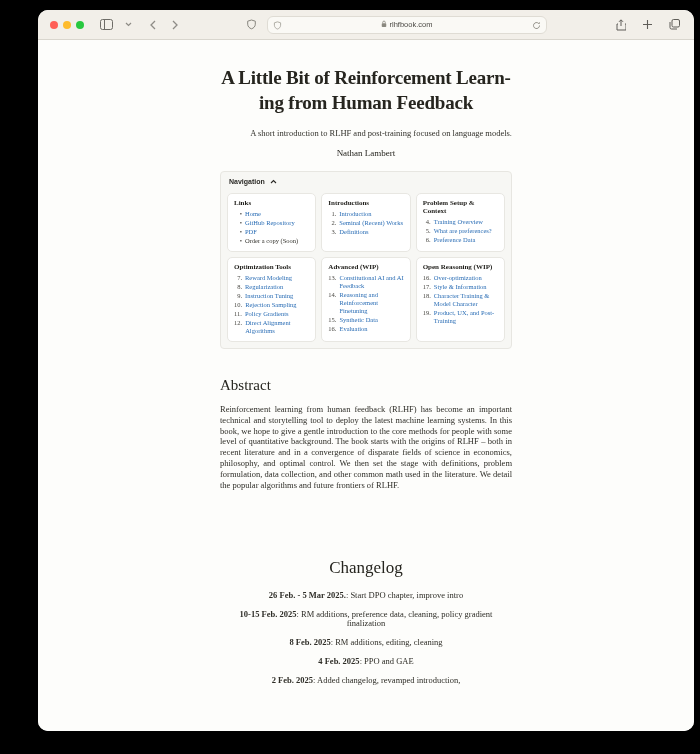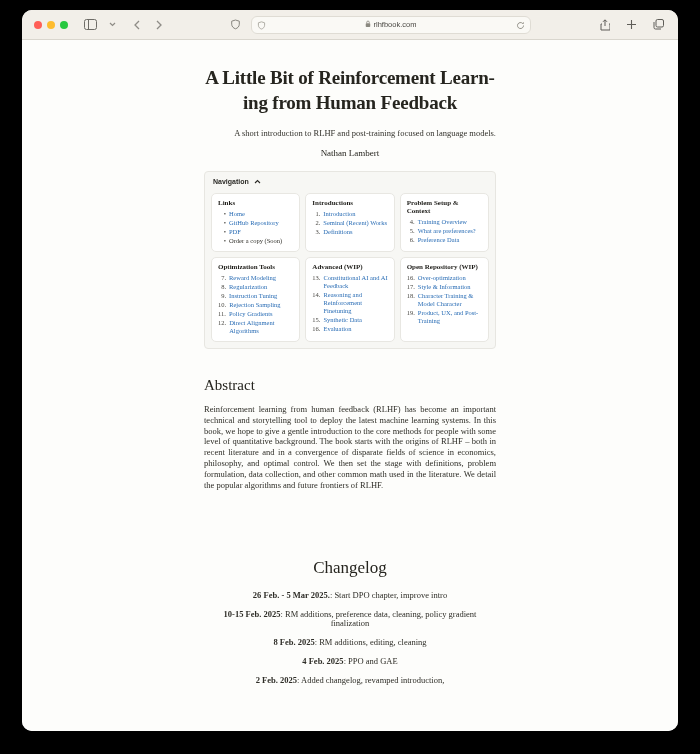--- a/index.html
+++ b/index.html
@@ -1,19 +1,19 @@
 <!DOCTYPE html>
 <html><head>
 <meta charset="utf-8">
 <style>
   * { margin:0; padding:0; box-sizing:border-box; }
   html,body { width:700px; height:754px; background:#000; overflow:hidden;
               font-family:"Liberation Serif", serif; }
 
-  .window { position:absolute; left:22px; top:10px; width:656px; height:721px;
+  .window { position:absolute; left:38px; top:10px; width:656px; height:721px;
             border-radius:10px; overflow:hidden; background:#fdfdfb;
             display:flex; flex-direction:column;
             box-shadow:0 10px 30px rgba(0,0,0,.6); }
 
   
   .toolbar { height:30px; flex:0 0 30px; background:#f2efe9;
              border-bottom:1px solid #d9d6ce;
              display:flex; align-items:center; padding:0 12px; gap:8px;
              font-family:"Liberation Sans", sans-serif; }
   .lights { display:flex; gap:5px; margin-right:6px; }
@@ -284,21 +284,21 @@
               <div class="nav-item">
                 <span class="nav-num">15.</span>
                 <a class="nav-link" href="#">Synthetic Data</a>
               </div>
               <div class="nav-item">
                 <span class="nav-num">16.</span>
                 <a class="nav-link" href="#">Evaluation</a>
               </div>
             </div>
             <div class="nav-card">
-              <div class="nav-card-title">Open Repository (WIP)</div>
+              <div class="nav-card-title">Open Reasoning (WIP)</div>
               <div class="nav-item">
                 <span class="nav-num">16.</span>
                 <a class="nav-link" href="#">Over-optimization</a>
               </div>
               <div class="nav-item">
                 <span class="nav-num">17.</span>
                 <a class="nav-link" href="#">Style &amp; Information</a>
               </div>
               <div class="nav-item">
                 <span class="nav-num">18.</span>

